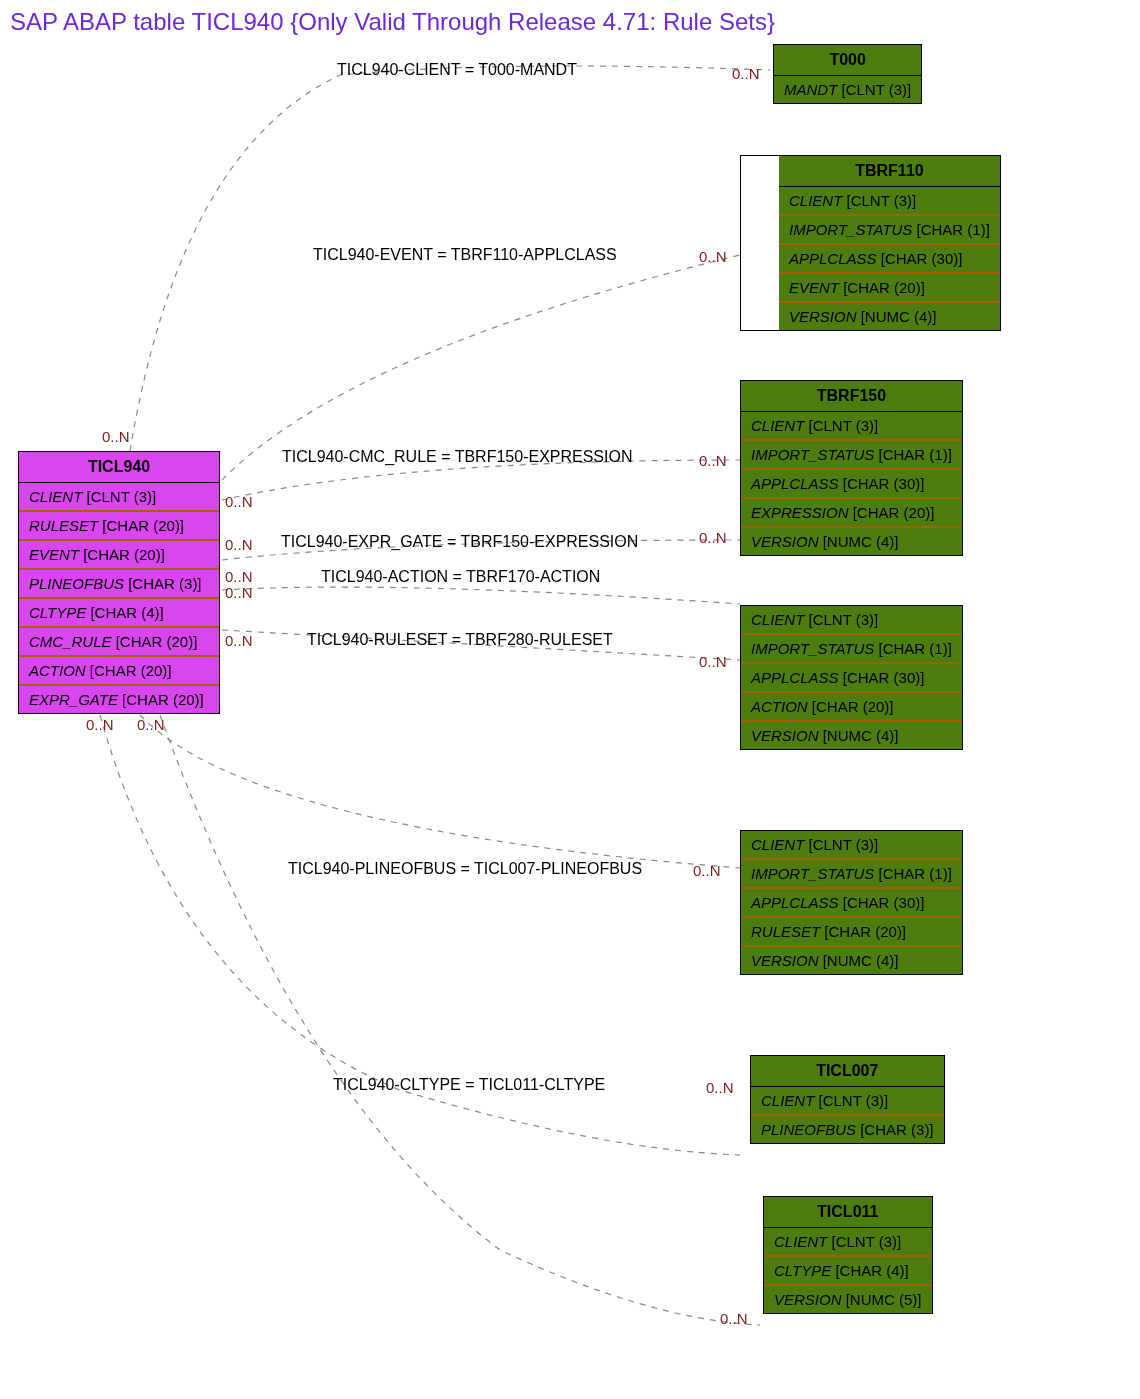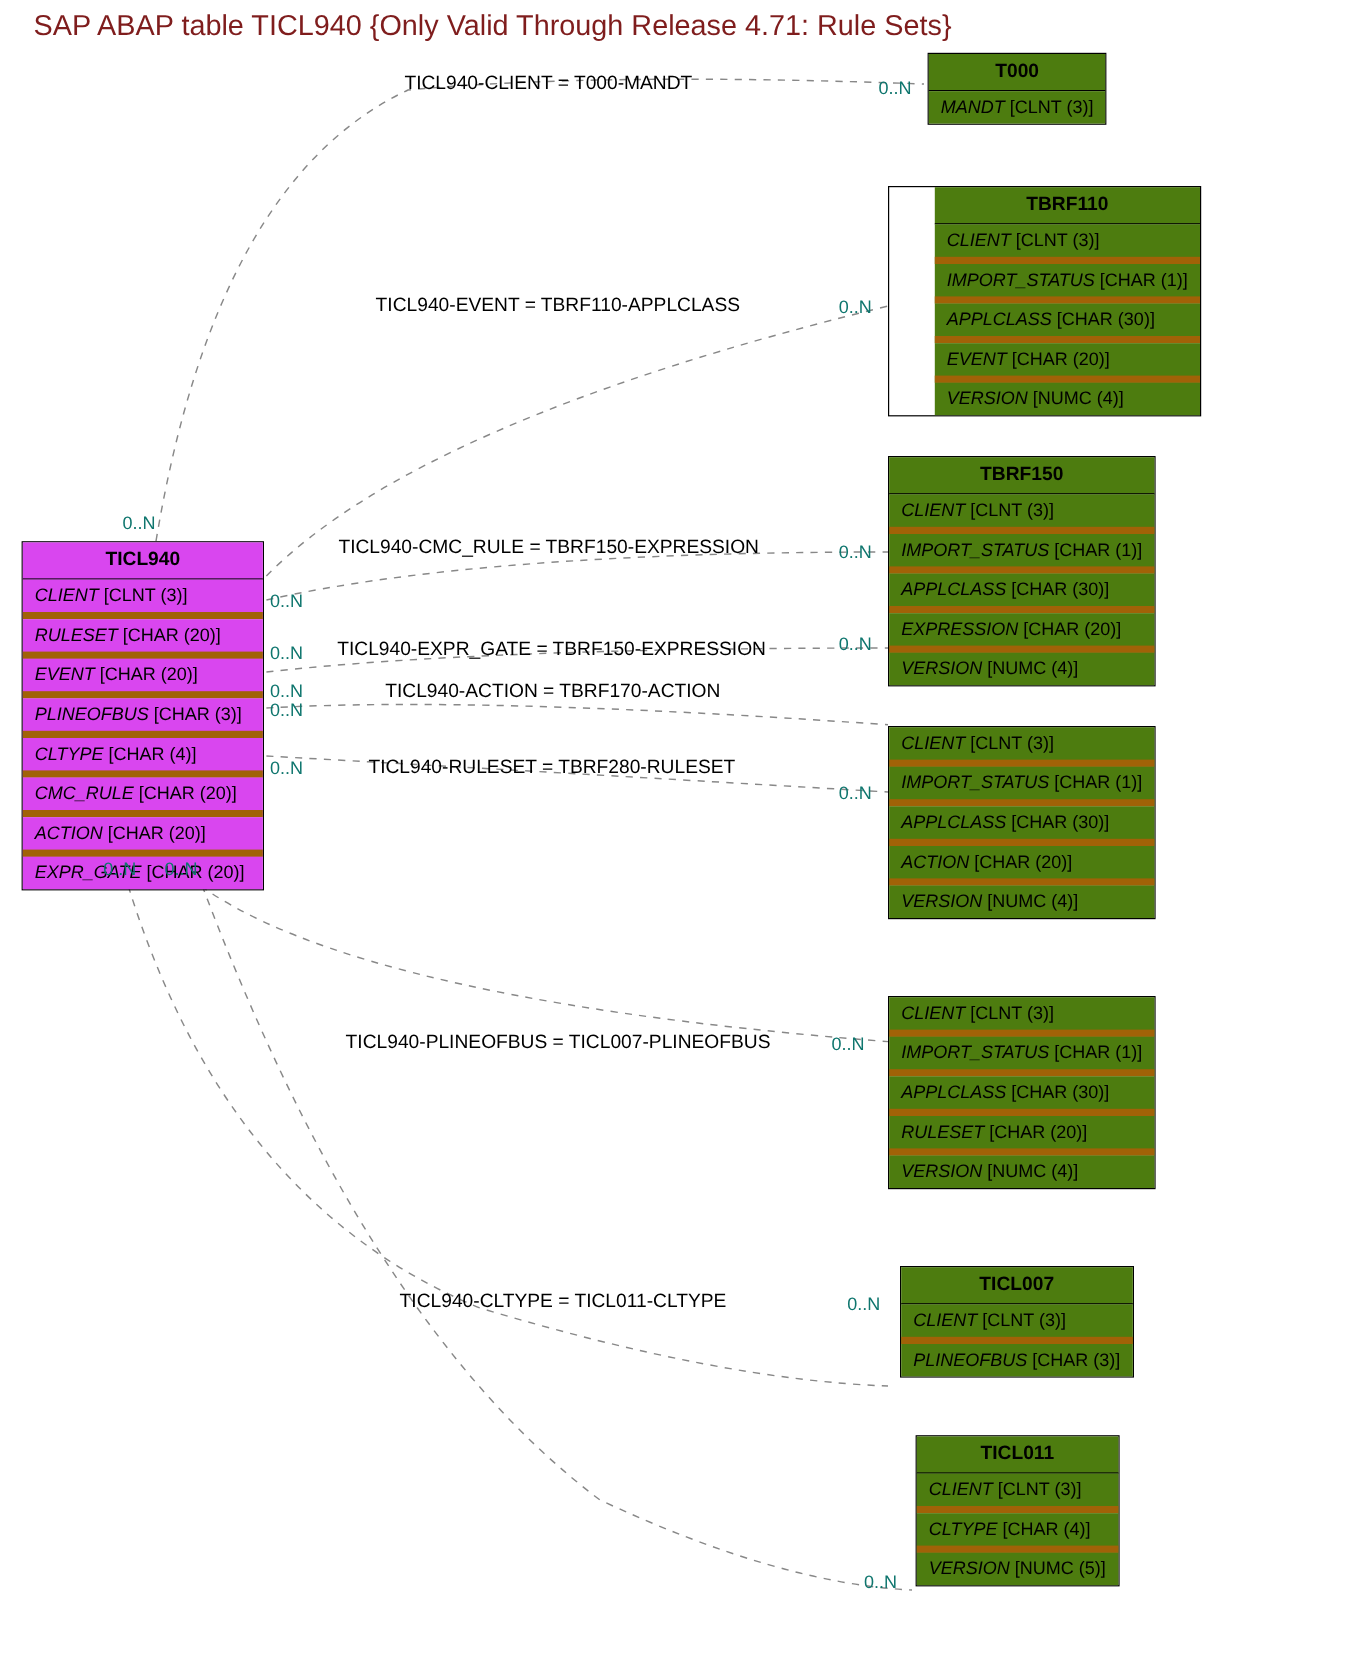--- a/index.html
+++ b/index.html
@@ -7,38 +7,38 @@
     padding: 0;
     font-family: Arial, Helvetica, sans-serif;
     background: #ffffff;
     width: 1140px;
     height: 1399px;
     position: relative;
   }
   .title {
     position: absolute;
     top: 8px;
-    left: 28px;
+    left: 10px;
     font-size: 24px;
-    color: #7f1d1d;
+    color: #6d28d9;
   }
   .table-box {
     position: absolute;
     border: 1px solid #000;
   }
   .table-header {
     font-weight: bold;
     text-align: center;
     padding: 6px 10px;
     border-bottom: 1px solid #000;
     font-size: 16px;
   }
   .table-row {
     padding: 5px 10px;
-    border-bottom: 6px solid #a16207;
+    border-bottom: 2px solid #a16207;
     font-size: 15px;
     white-space: nowrap;
   }
   .table-row:last-child {
     border-bottom: none;
   }
   .field-name {
     font-style: italic;
   }
   .field-type {
@@ -54,21 +54,21 @@
   }
   .edge-label {
     position: absolute;
     font-size: 16px;
     color: #000;
     white-space: nowrap;
   }
   .card-label {
     position: absolute;
     font-size: 15px;
-    color: #0f766e;
+    color: #7f1d1d;
     white-space: nowrap;
   }
   svg.lines {
     position: absolute;
     top: 0;
     left: 0;
     width: 1140px;
     height: 1399px;
     pointer-events: none;
   }

